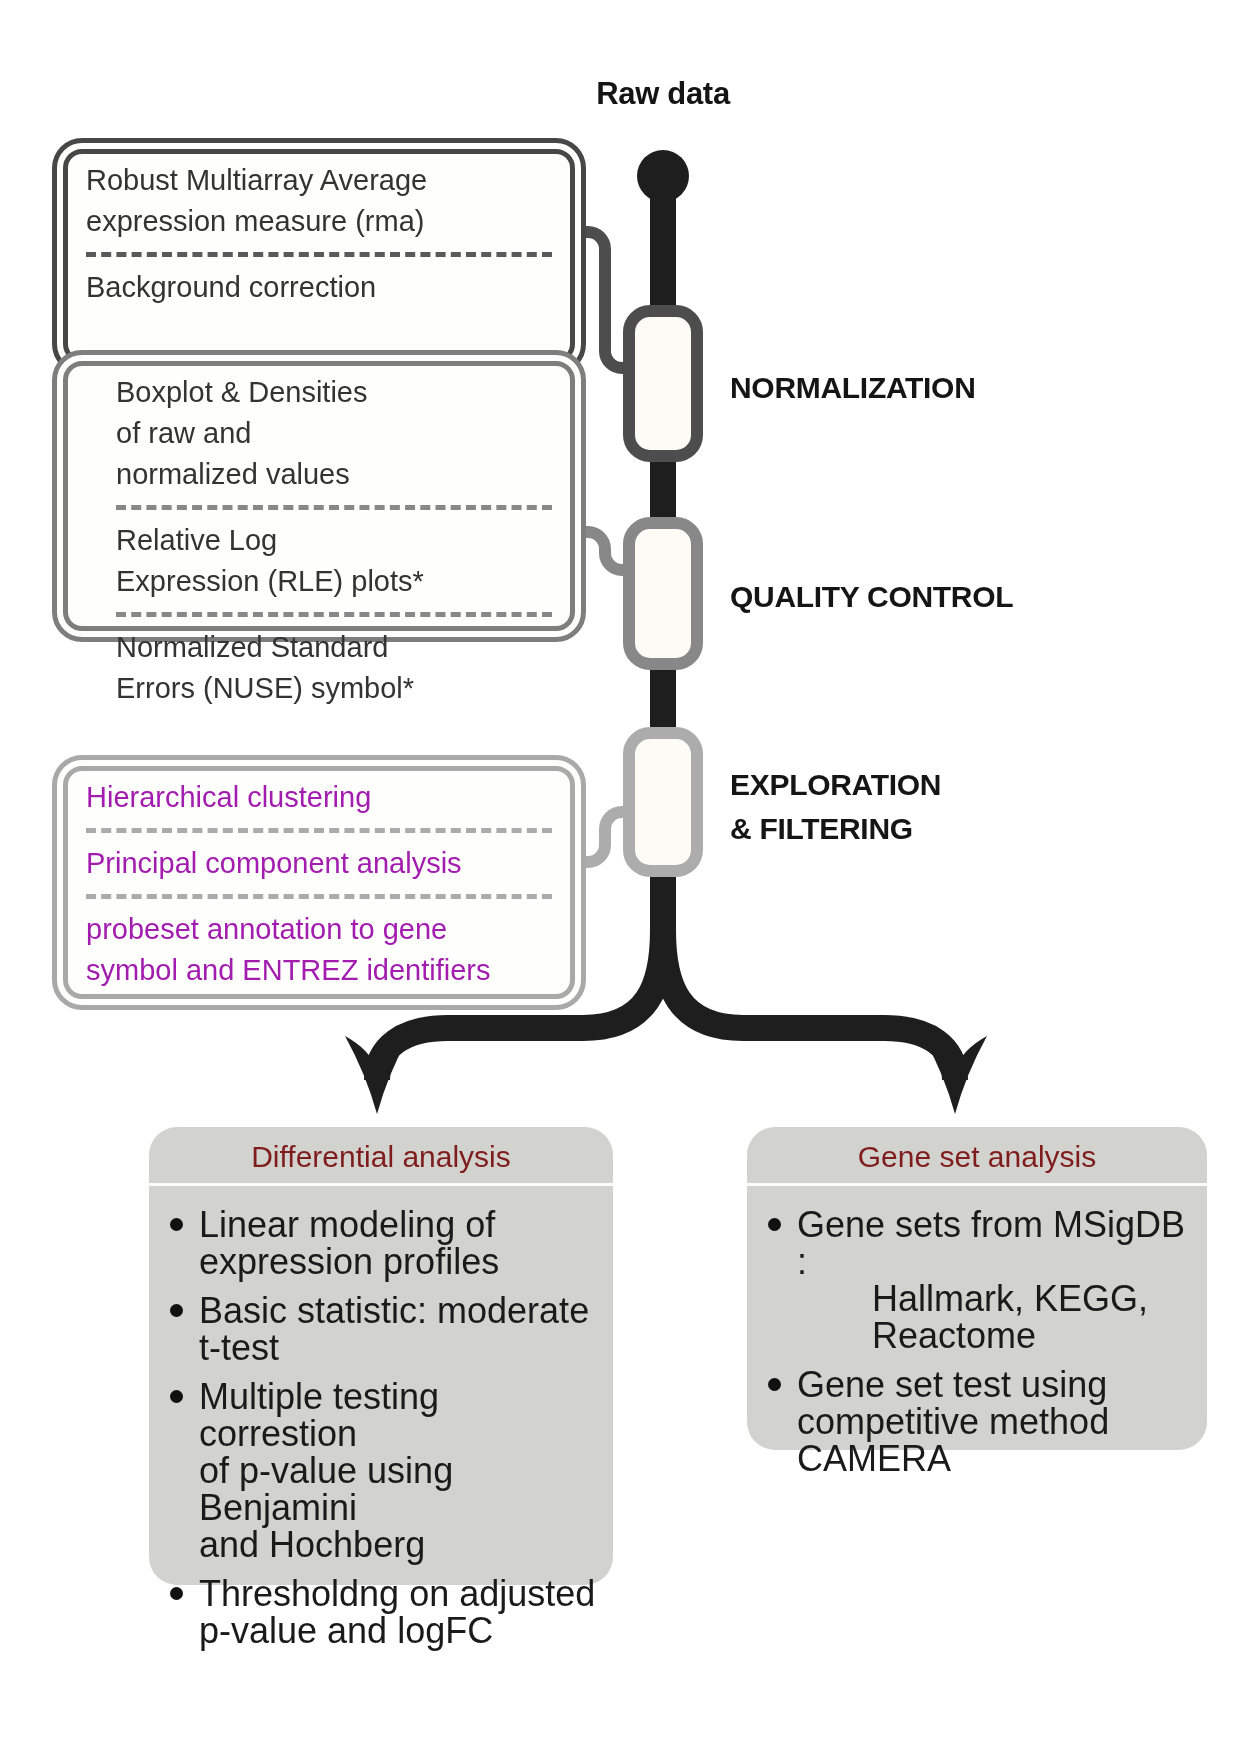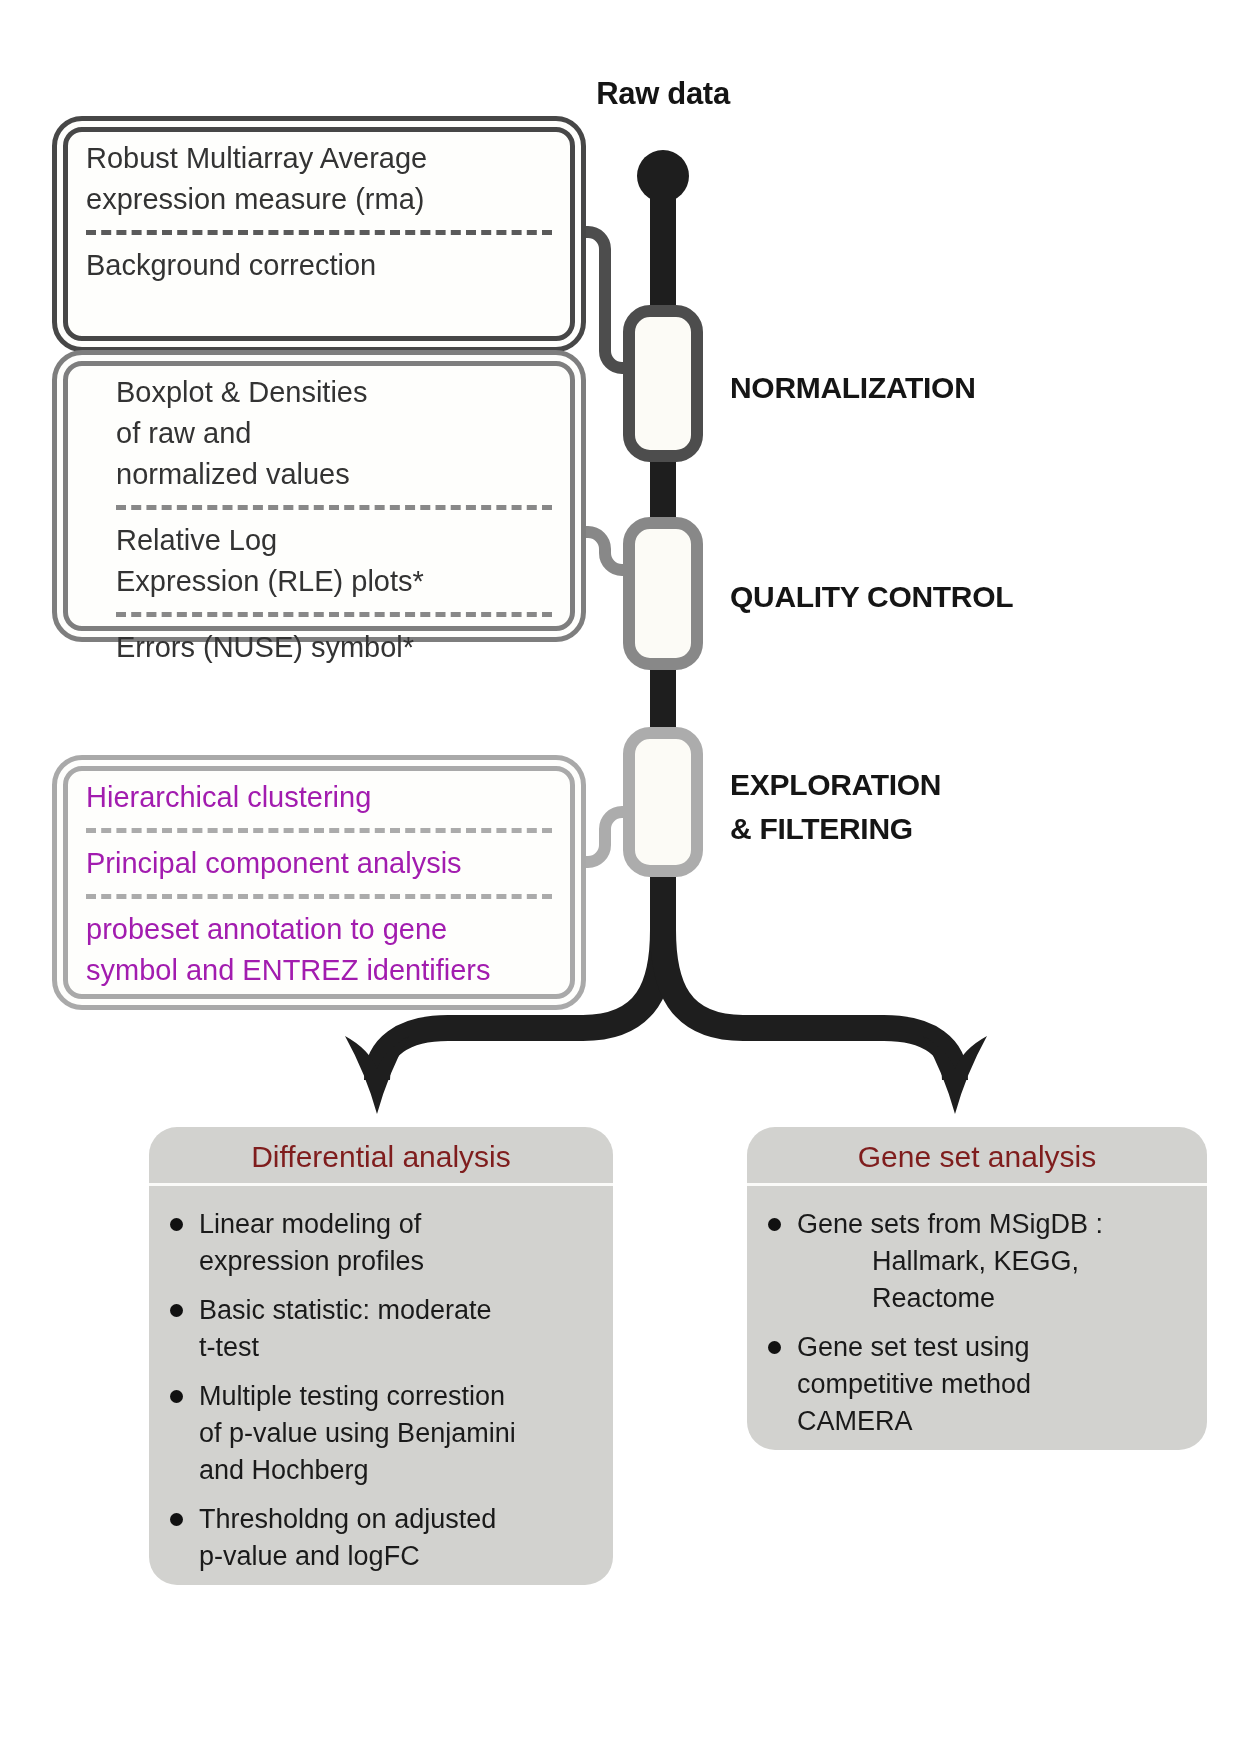--- a/index.html
+++ b/index.html
@@ -15,21 +15,21 @@
     font-size:31px;font-weight:bold;color:#141414;z-index:3;letter-spacing:-0.3px;
   }
 
   
   .lbox{
     position:absolute;left:52px;width:534px;box-sizing:border-box;
     background:#fefefc;border-radius:30px;z-index:2;
     color:#333333;font-size:29px;line-height:41px;
     padding:6px 14px 0 18px;
   }
-  .lbox1{top:116px;height:236px;border:16px double #474747;}
+  .lbox1{top:138px;height:236px;border:16px double #474747;}
   .lbox2{top:350px;height:292px;border:16px double #7e7e7e;padding-left:48px;}
   .lbox3{top:755px;height:255px;border:16px double #a9a9a9;color:#a21caf;}
   .sec{white-space:nowrap;}
   .dash{border-top:5px dashed;margin:10px 4px 10px 0;height:0;}
   .lbox1 .dash{border-color:#5a5a5a;}
   .lbox2 .dash{border-color:#888888;}
   .lbox3 .dash{border-color:#ababab;}
 
   
   .pill{
@@ -53,21 +53,21 @@
   .rbox{
     position:absolute;top:1127px;box-sizing:border-box;background:#d2d2cf;
     border-radius:28px;z-index:2;color:#1a1a1a;
   }
   .rbox-diff{left:149px;width:464px;height:458px;}
   .rbox-gene{left:747px;width:460px;height:323px;}
   .rbox-title{
     text-align:center;font-size:30px;color:#7f1d1d;
     padding:13px 10px 9px;border-bottom:3px solid #fbfbf9;
   }
-  .rbox-body{padding:8px 10px 0 0;font-size:27px;line-height:37px;}
+  .rbox-body{padding:8px 10px 0 0;font-size:36px;line-height:37px;}
   .bullet{position:relative;padding-left:50px;margin-top:12px;}
   .bullet::before{
     content:"";position:absolute;left:21px;top:12px;width:13px;height:13px;
     border-radius:50%;background:#111;
   }
   .bl{display:block;}
   .bl.sub{margin-left:75px;}
 </style>
 </head>
 <body>
@@ -112,20 +112,21 @@
       <div>of raw and</div>
       <div>normalized values</div>
     </div>
     <div class="dash"></div>
     <div class="sec">
       <div>Relative Log</div>
       <div>Expression (RLE) plots*</div>
     </div>
     <div class="dash"></div>
     <div class="sec">
+      <div>Normalized Standard</div>
       <div>Errors (NUSE) symbol*</div>
     </div>
   </div>
 
   <div class="lbox lbox3">
     <div class="sec">
       <div>Hierarchical clustering</div>
     </div>
     <div class="dash"></div>
     <div class="sec">

